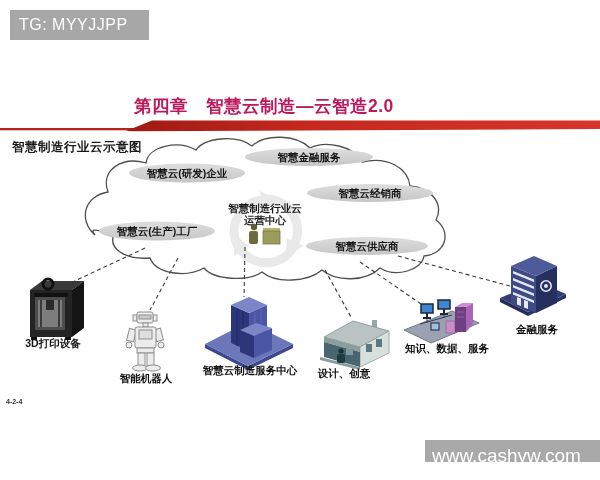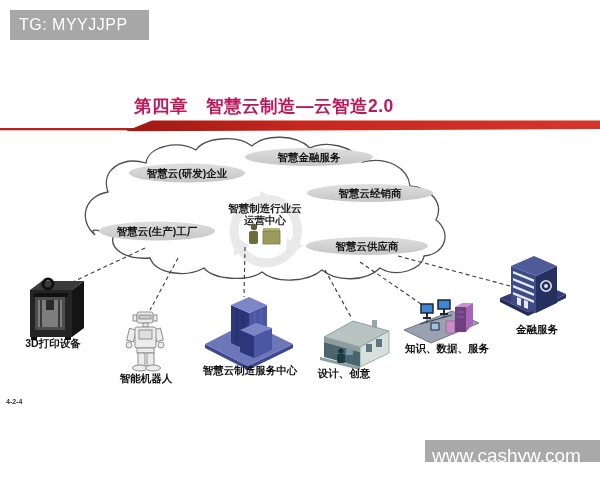--- a/index.html
+++ b/index.html
@@ -54,20 +54,21 @@
       </linearGradient>
       <linearGradient id="ellgrad" x1="0" y1="0" x2="0" y2="1">
         <stop offset="0" stop-color="#dedede"></stop>
         <stop offset="1" stop-color="#c6c6c6"></stop>
       </linearGradient>
     </defs>
     <rect x="0" y="9" width="148" height="2.3" fill="#b3241b"></rect>
     <polygon points="126,12 152,1.5 600,1.5 600,10 134,12.3" fill="url(#redgrad)"></polygon>
   </svg>
 
+  <div class="diagram-caption">智慧制造行业云示意图</div>
 
   <svg class="diagram-svg" width="600" height="340" viewBox="0 0 600 340">
 
     <path d="M 95 95
          C 78 80, 84 56, 108 52
          C 100 30, 122 16, 146 23
          C 148 6, 178 0, 196 10
          C 204 -2, 236 -6, 252 6
          C 264 -6, 296 -6, 310 8
          C 326 0, 354 6, 362 22

